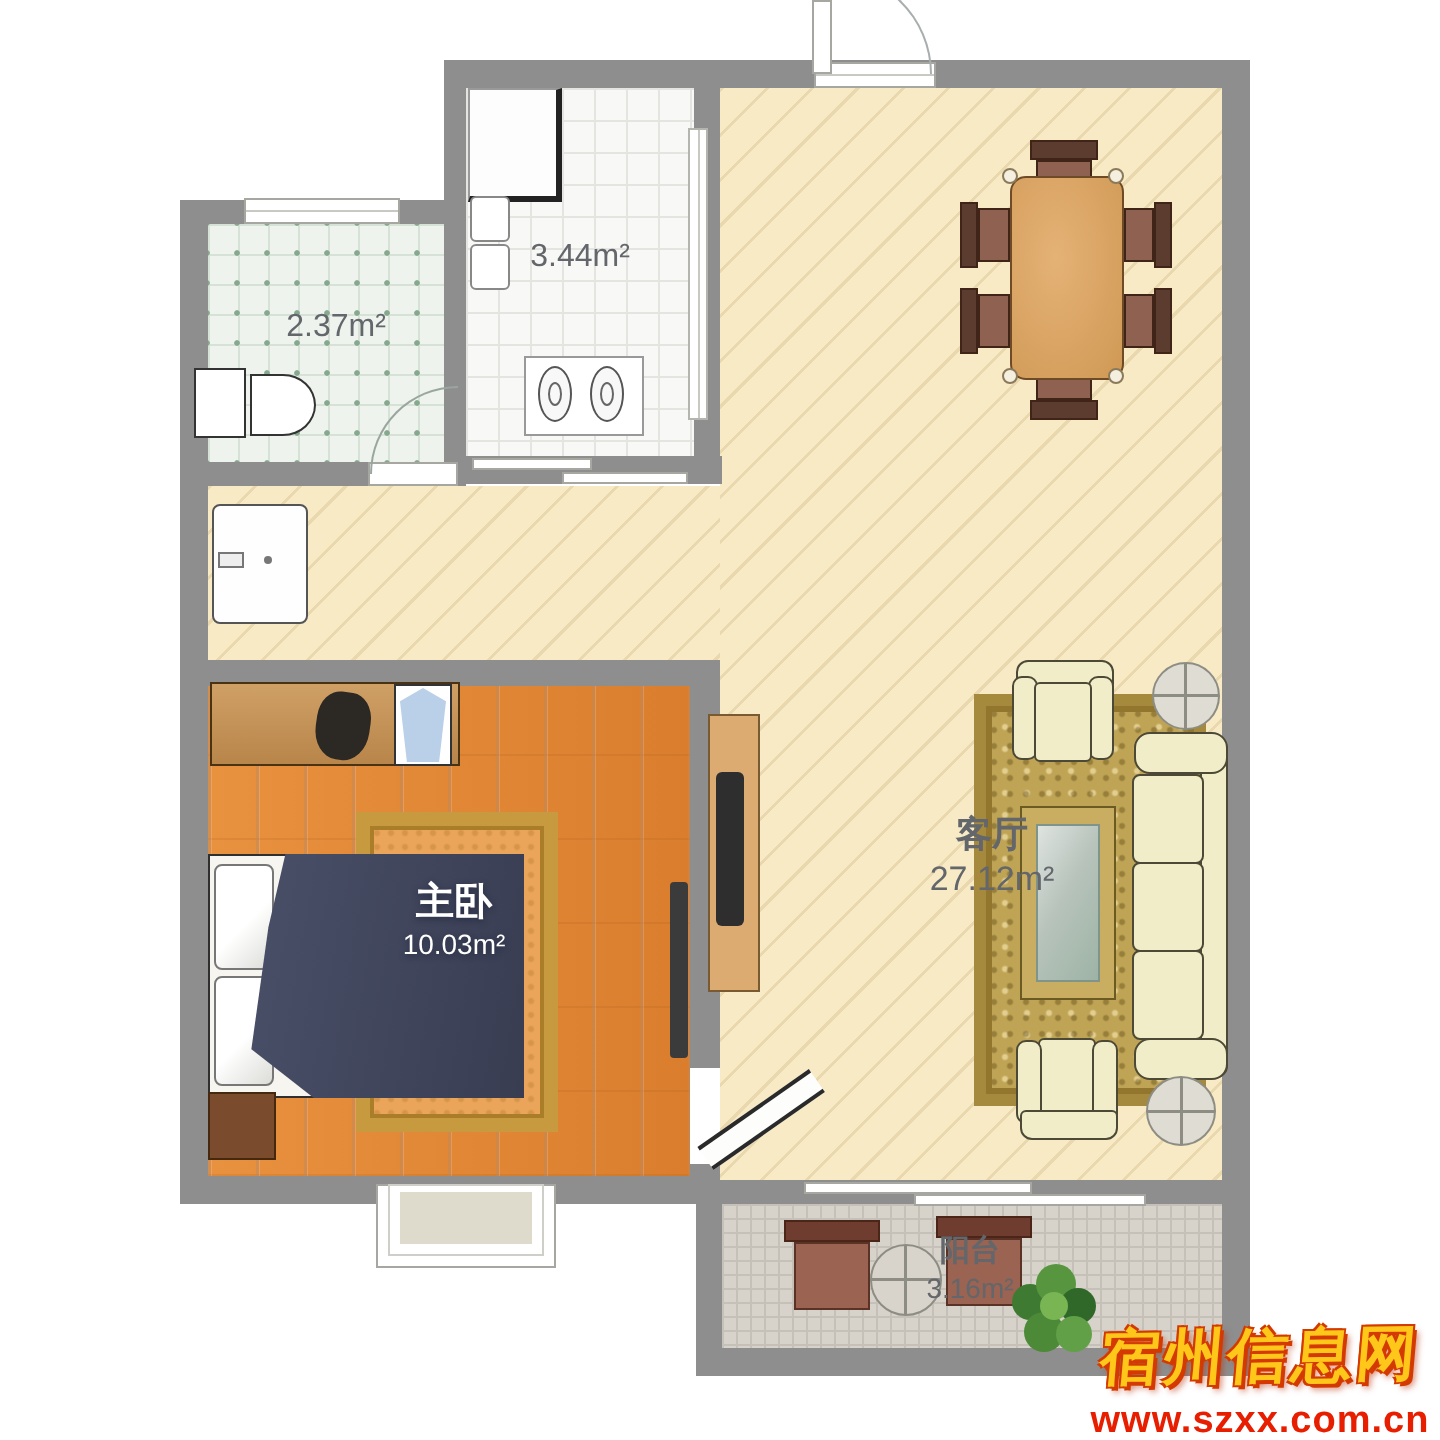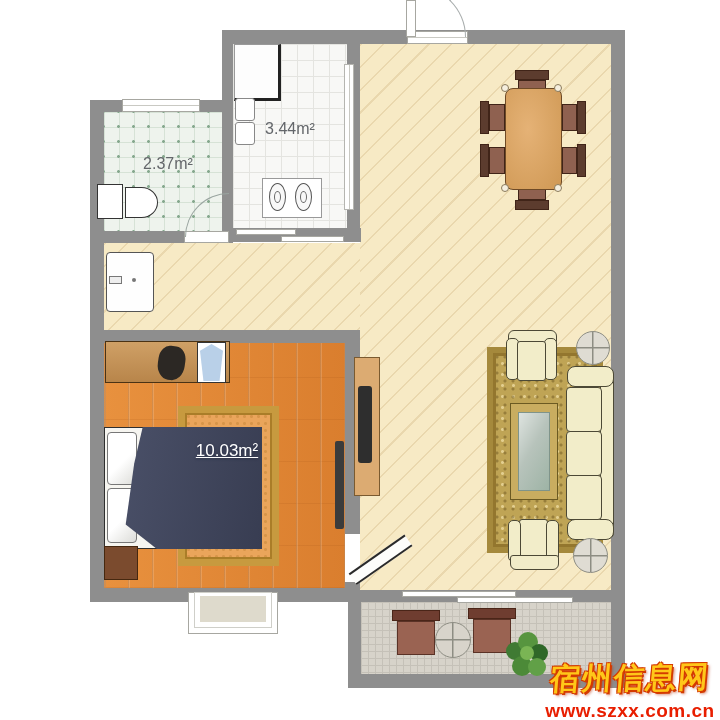--- a/index.html
+++ b/index.html
@@ -81,21 +81,21 @@
   }
 
   
   .room-label{position:absolute;text-align:center;z-index:6;color:#63666a;line-height:1.25;}
   .room-label .rname{font-size:17px;font-weight:600;}
   .room-label .rarea{font-size:16px;font-weight:500;}
   .label-living .rname{font-size:18px;}
   .label-living .rarea{font-size:17px;}
   .label-bedroom{color:#ffffff;text-shadow:0 1px 3px rgba(20,25,50,.55);}
   .label-bedroom .rname{font-size:19px;font-weight:700;}
-  .label-bedroom .rarea{font-size:17px;text-decoration:underline;}
+  .label-bedroom .rarea{font-size:14px;}
   .label-balcony .rname{font-size:15px;}
   .label-balcony .rarea{font-size:14px;}
 
   
   .wm{position:absolute;left:540px;top:658px;width:180px;text-align:center;z-index:10;}
   .wm-name{
     font-family:"Liberation Serif",serif;
     font-size:30px;font-weight:bold;color:#ffc719;letter-spacing:2px;white-space:nowrap;
     transform:skewX(-6deg) rotate(-1deg);
     text-shadow:2px 2px 0 #d43a00,-1px -1px 0 #d43a00,1px -1px 0 #d43a00,-1px 1px 0 #d43a00,3px 3px 3px rgba(180,40,0,.55);
@@ -239,22 +239,31 @@
     <div class="abs" style="left:22px;top:26px;width:18px;height:18px;background:#61a047;border-radius:50%"></div>
     <div class="abs" style="left:14px;top:14px;width:14px;height:14px;background:#7ab554;border-radius:50%"></div>
   </div>
 
   <div class="room-label" style="left:116px;top:154px;width:104px">
     <div class="rarea">2.37m²</div>
   </div>
   <div class="room-label" style="left:238px;top:119px;width:104px">
     <div class="rarea">3.44m²</div>
   </div>
+  <div class="room-label label-living" style="left:444px;top:406px;width:104px">
+    <div class="rname">客厅</div>
+    <div class="rarea">27.12m²</div>
+  </div>
   <div class="room-label label-bedroom" style="left:172px;top:440px;width:110px">
+    <div class="rname">主卧</div>
     <div class="rarea">10.03m²</div>
+  </div>
+  <div class="room-label label-balcony" style="left:436px;top:617px;width:98px">
+    <div class="rname">阳台</div>
+    <div class="rarea">3.16m²</div>
   </div>
 
   <div class="wm">
     <div class="wm-name">宿州信息网</div>
     <div class="wm-url">www.szxx.com.cn</div>
   </div>
 
 </div>
 
 </body></html>

